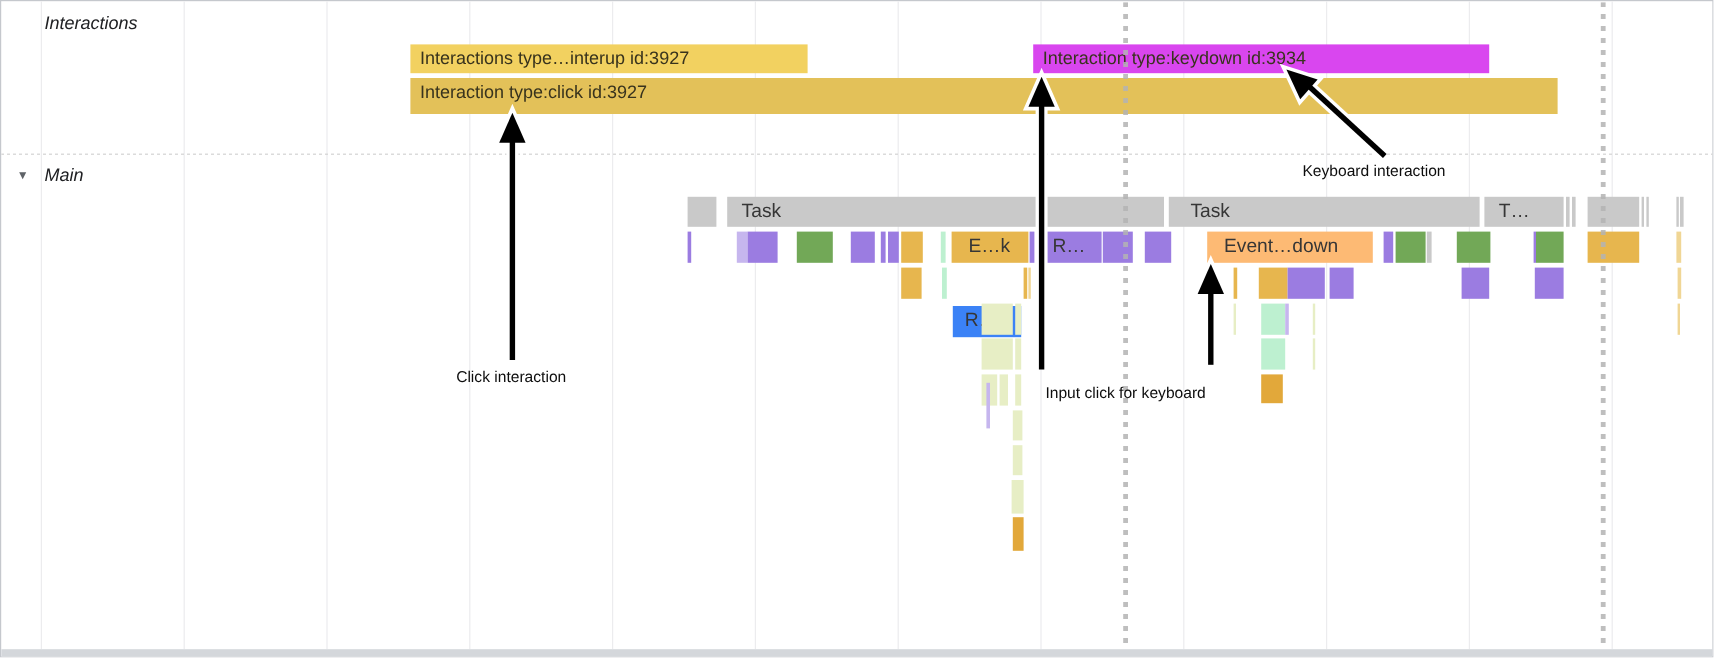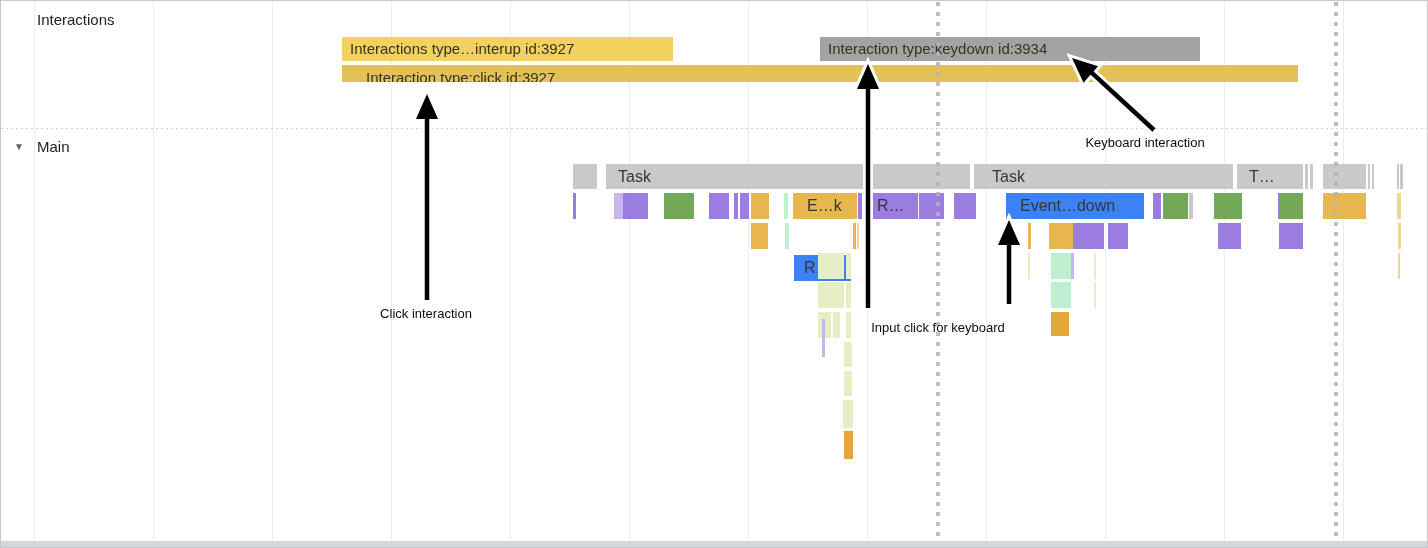--- a/index.html
+++ b/index.html
@@ -5,21 +5,21 @@
   html,body{margin:0;padding:0;background:#fff;}
   .stage{
     position:relative;width:1428px;height:548px;background:#ffffff;
     border:1px solid #c5c8cd;box-sizing:border-box;overflow:hidden;
     font-family:"Liberation Sans",sans-serif;
   }
   .gridline{position:absolute;top:0;height:540px;width:1px;background:#ececee;}
   .bottom-strip{position:absolute;left:0;top:540px;width:1428px;height:8px;background:#d4d7db;}
   .track-sep{position:absolute;left:0;top:127px;width:1428px;height:1px;
     background:repeating-linear-gradient(to right,#d2d2d2 0 2px,transparent 2px 5px);}
-  .track-label{position:absolute;font-size:15px;color:#202124;}
+  .track-label{position:absolute;font-size:15px;color:#202124;font-style:italic;}
   #interactions-label{left:36px;top:10px;}
   #main-label{left:36px;top:137px;}
   .expander{position:absolute;left:13px;top:140px;font-size:10px;color:#5f6368;cursor:pointer;}
   .bar{position:absolute;box-sizing:border-box;white-space:nowrap;overflow:hidden;}
   .ibar{font-size:15px;color:#38331d;}
   .fbar{font-size:16px;color:#363636;}
   .marker{position:absolute;top:1px;height:539px;width:4px;opacity:.85;
     background:repeating-linear-gradient(to bottom,#b3b3b3 0 4px,transparent 4px 10px);}
   .anno{position:absolute;color:#0d0d0d;font-size:13px;line-height:28px;text-align:center;}
   #anno-click{left:300px;top:299px;width:250px;}
@@ -49,22 +49,22 @@
 
   <div class="track-sep"></div>
 
   <div id="interactions-label" class="track-label">Interactions</div>
 
   <span class="expander">▼</span>
   <div id="main-label" class="track-label">Main</div>
 
   <div id="bars-layer">
       <div class="bar ibar" style="left: 341px; top: 36px; width: 331px; height: 24px; line-height: 24px; background: rgb(242, 209, 96); padding-left: 8px;">Interactions type…interup id:3927</div>
-      <div class="bar ibar" style="left: 341px; top: 64px; width: 956px; height: 17px; line-height: 26px; background: rgb(227, 193, 89); padding-left: 24px;">Interaction type:click id:3927</div>
-      <div class="bar ibar" style="left: 819px; top: 36px; width: 380px; height: 24px; line-height: 24px; background: #a3a3a3; padding-left: 8px;">Interaction type:keydown id:3934</div>
+      <div class="bar ibar" style="left: 341px; top: 64px; width: 956px; height: 30px; line-height: 26px; background: rgb(227, 193, 89); padding-left: 8px;">Interaction type:click id:3927</div>
+      <div class="bar ibar" style="left: 860px; top: 36px; width: 380px; height: 24px; line-height: 24px; background: #d946ef; padding-left: 8px;">Interaction type:keydown id:3934</div>
       <div class="bar fbar" style="left: 572px; top: 163px; width: 24px; height: 25px; line-height: 25px; background: rgb(201, 201, 201);"></div>
       <div class="bar fbar" style="left: 605px; top: 163px; width: 364px; height: 25px; line-height: 25px; background: rgb(201, 201, 201); padding-left: 12px;">Task</div>
       <div class="bar fbar" style="left: 973px; top: 163px; width: 259px; height: 25px; line-height: 25px; background: rgb(201, 201, 201); padding-left: 18px;">Task</div>
       <div class="bar fbar" style="left: 1236px; top: 163px; width: 66px; height: 25px; line-height: 25px; background: rgb(201, 201, 201); padding-left: 12px;">T…</div>
       <div class="bar fbar" style="left: 1304px; top: 163px; width: 3px; height: 25px; line-height: 25px; background: rgb(201, 201, 201);"></div>
       <div class="bar fbar" style="left: 1309px; top: 163px; width: 3px; height: 25px; line-height: 25px; background: rgb(201, 201, 201);"></div>
       <div class="bar fbar" style="left: 1322px; top: 163px; width: 43px; height: 25px; line-height: 25px; background: rgb(201, 201, 201);"></div>
       <div class="bar fbar" style="left: 1367px; top: 163px; width: 2px; height: 25px; line-height: 25px; background: rgb(201, 201, 201);"></div>
       <div class="bar fbar" style="left: 1371px; top: 163px; width: 2px; height: 25px; line-height: 25px; background: rgb(201, 201, 201);"></div>
       <div class="bar fbar" style="left: 1396px; top: 163px; width: 2px; height: 25px; line-height: 25px; background: rgb(201, 201, 201);"></div>
@@ -76,21 +76,21 @@
       <div class="bar fbar" style="left: 708px; top: 192px; width: 20px; height: 26px; line-height: 26px; background: rgb(155, 124, 225);"></div>
       <div class="bar fbar" style="left: 733px; top: 192px; width: 4px; height: 26px; line-height: 26px; background: rgb(155, 124, 225);"></div>
       <div class="bar fbar" style="left: 739px; top: 192px; width: 9px; height: 26px; line-height: 26px; background: rgb(155, 124, 225);"></div>
       <div class="bar fbar" style="left: 750px; top: 192px; width: 18px; height: 26px; line-height: 26px; background: rgb(231, 182, 78);"></div>
       <div class="bar fbar" style="left: 783px; top: 192px; width: 4px; height: 26px; line-height: 26px; background: rgb(189, 240, 208);"></div>
       <div class="bar fbar" style="left: 792px; top: 192px; width: 64px; height: 26px; line-height: 26px; background: rgb(231, 182, 78); padding-left: 14px;">E…k</div>
       <div class="bar fbar" style="left: 857px; top: 192px; width: 4px; height: 26px; line-height: 26px; background: rgb(155, 124, 225);"></div>
       <div class="bar fbar" style="left: 870px; top: 192px; width: 47px; height: 26px; line-height: 26px; background: rgb(155, 124, 225); padding-left: 6px;">R…</div>
       <div class="bar fbar" style="left: 918px; top: 192px; width: 25px; height: 26px; line-height: 26px; background: rgb(155, 124, 225);"></div>
       <div class="bar fbar" style="left: 953px; top: 192px; width: 22px; height: 26px; line-height: 26px; background: rgb(155, 124, 225);"></div>
-      <div class="bar fbar" style="left: 1005px; top: 192px; width: 138px; height: 26px; line-height: 26px; background: #3b82f6; padding-left: 14px;">Event…down</div>
+      <div class="bar fbar" style="left: 1005px; top: 192px; width: 138px; height: 26px; line-height: 26px; background: #fdba74; padding-left: 14px;">Event…down</div>
       <div class="bar fbar" style="left: 1152px; top: 192px; width: 8px; height: 26px; line-height: 26px; background: rgb(155, 124, 225);"></div>
       <div class="bar fbar" style="left: 1162px; top: 192px; width: 25px; height: 26px; line-height: 26px; background: rgb(114, 168, 87);"></div>
       <div class="bar fbar" style="left: 1188px; top: 192px; width: 4px; height: 26px; line-height: 26px; background: rgb(201, 201, 201);"></div>
       <div class="bar fbar" style="left: 1213px; top: 192px; width: 28px; height: 26px; line-height: 26px; background: rgb(114, 168, 87);"></div>
       <div class="bar fbar" style="left: 1277px; top: 192px; width: 2px; height: 26px; line-height: 26px; background: rgb(155, 124, 225);"></div>
       <div class="bar fbar" style="left: 1279px; top: 192px; width: 23px; height: 26px; line-height: 26px; background: rgb(114, 168, 87);"></div>
       <div class="bar fbar" style="left: 1322px; top: 192px; width: 43px; height: 26px; line-height: 26px; background: rgb(231, 182, 78);"></div>
       <div class="bar fbar" style="left: 1396px; top: 192px; width: 4px; height: 26px; line-height: 26px; background: rgb(240, 214, 149);"></div>
       <div class="bar fbar" style="left: 750px; top: 222px; width: 17px; height: 26px; line-height: 26px; background: rgb(231, 182, 78);"></div>
       <div class="bar fbar" style="left: 784px; top: 222px; width: 4px; height: 26px; line-height: 26px; background: rgb(189, 240, 208);"></div>

